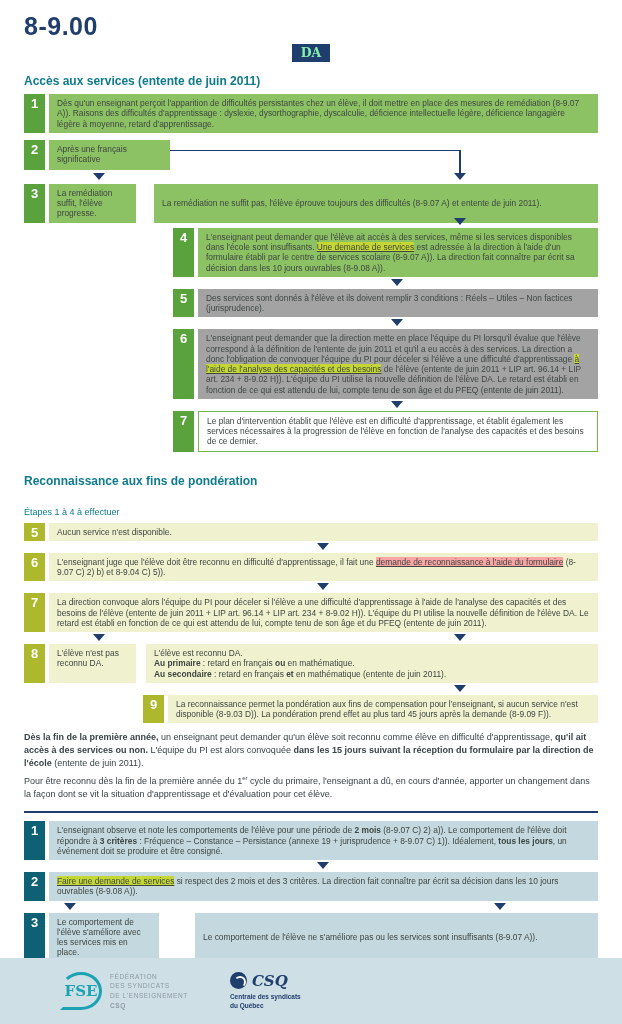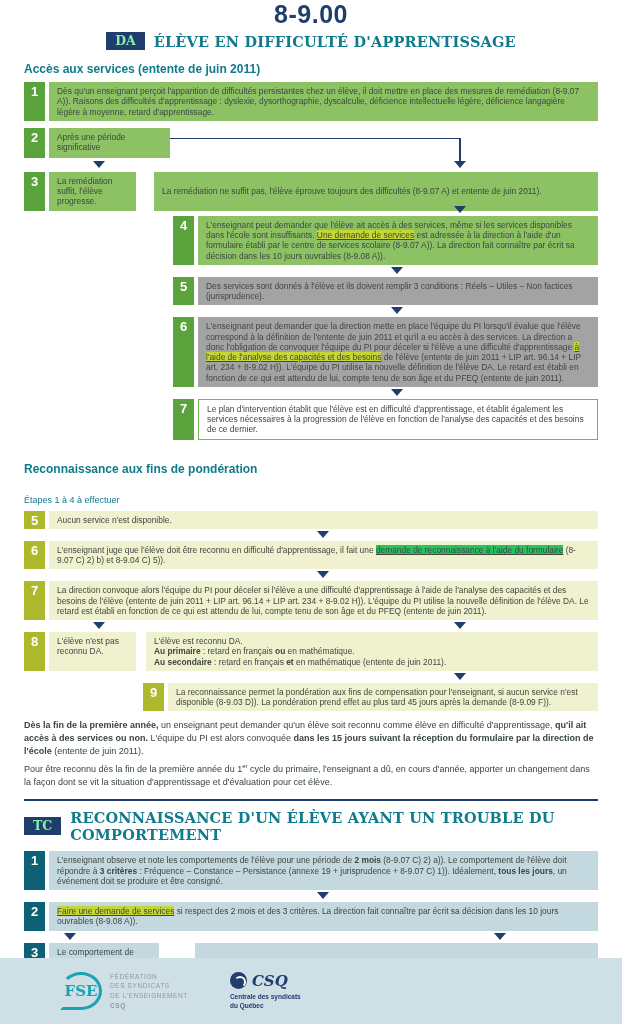--- a/index.html
+++ b/index.html
@@ -1,39 +1,39 @@
 <!DOCTYPE html>
 <html><head>
 <meta charset="utf-8">
 <style>
 *{margin:0;padding:0;box-sizing:border-box}
 html,body{background:#e9e9e9}
 body{font-family:"Liberation Sans",sans-serif;-webkit-font-smoothing:antialiased}
 .page{width:622px;height:1024px;background:#ffffff;position:relative;overflow:hidden;margin:0 auto}
 .content{padding:0 24px}
 
-.doc-code{text-align:center;font-size:25px;font-weight:bold;color:#1f3d6d;letter-spacing:.5px;}
+.doc-code{font-size:25px;font-weight:bold;color:#1f3d6d;letter-spacing:.5px;padding-top:12px}
 .sec-title-row{display:flex;justify-content:center;align-items:center;gap:9px;margin-top:3px}
 .tag{background:#1f3d6d;color:#86efac;font-family:"DejaVu Serif",serif;font-weight:bold;font-size:12.5px;padding:1px 9px 2px}
 .sec-title{color:#0f7b8c;font-family:"DejaVu Serif",serif;font-weight:bold;font-size:14.5px;letter-spacing:.2px}
 .sub-heading{color:#0f7b8c;font-weight:bold;font-size:12px;margin-top:12px}
 .sub-heading2{color:#0f7b8c;font-size:9px;margin-top:19px}
 
 .frow{display:flex;align-items:stretch;gap:4px}
 .badge{flex:0 0 21px;display:flex;justify-content:center;color:#fff;font-weight:bold;font-size:13px;padding-top:2px}
 .bg-green{background:#5aa23c}.bg-olive{background:#aeb82c}.bg-teal{background:#0e6175}
 .fb{font-size:8.4px;line-height:1.22;color:#3f4741;padding:4px 8px;flex:1}
 .gmid{background:#8cc164}
 .glight{background:#a3a3a3}
 .ylight{background:#f0f1cf}
 .tclight{background:#c4d8df}
 .wgreen{background:#fff;border:1.5px solid #74b74a}
 .vcenter{display:flex;align-items:center}
 .hl-g{background:#c5d735;text-decoration:underline;cursor:pointer}
-.hl-y{background:#22c55e;text-decoration:underline;cursor:pointer}
+.hl-y{background:#fca5a5;text-decoration:underline;cursor:pointer}
 .fb b,.para b,.note-body b{color:inherit}
 
 .arrow{width:0;height:0;border-left:6px solid transparent;border-right:6px solid transparent;border-top:7px solid #1f3d6d}
 .arrowrow{height:10px;position:relative;margin:1px 0}
 .arrowrow .arrow{position:absolute;top:1px}
 .rel{position:relative}
 .cline{position:absolute;background:#1f3d6d}
 
 .para{font-size:9px;line-height:1.45;color:#3a4448;margin-top:8px}
 .divider{height:2px;background:#1f3d6d;margin-top:10px}
@@ -62,34 +62,33 @@
 </style>
 </head>
 <body>
 
 <div class="page">
   <div class="content">
 
     <div class="doc-code">8-9.00</div>
     <div class="sec-title-row">
       <span class="tag">DA</span>
-      <span class="sec-title">ÉLÈVE EN DIFFICULTÉ D'APPRENTISSAGE</span>
     </div>
 
     <div class="sub-heading">Accès aux services (entente de juin 2011)</div>
 
     <div class="frow" style="margin-top:6px">
       <div class="badge bg-green">1</div>
       <div class="fb gmid">Dès qu'un enseignant perçoit l'apparition de difficultés persistantes chez un élève, il doit mettre en place des mesures de remédiation (8-9.07 A)). Raisons des difficultés d'apprentissage : dyslexie, dysorthographie, dyscalculie, déficience intellectuelle légère, déficience langagière légère à moyenne, retard d'apprentissage.</div>
     </div>
 
     <div class="rel" style="height:76px;margin-top:7px">
       <div class="frow" style="position:absolute;left:0;top:0;width:146px">
         <div class="badge bg-green">2</div>
-        <div class="fb gmid" style="height:30px">Après une période significative</div>
+        <div class="fb gmid" style="height:30px">Après une français significative</div>
       </div>
       <div class="cline" style="left:146px;top:10px;width:290px;height:1.5px"></div>
       <div class="cline" style="left:435px;top:10px;width:1.5px;height:24px"></div>
       <div class="arrow" style="position:absolute;left:69px;top:33px"></div>
       <div class="arrow" style="position:absolute;left:430px;top:33px"></div>
       <div class="frow" style="position:absolute;left:0;top:44px;width:100%">
         <div class="badge bg-green">3</div>
         <div class="fb gmid" style="flex:0 0 87px">La remédiation suffit, l'élève progresse.</div>
         <div class="fb gmid vcenter" style="margin-left:14px">La remédiation ne suffit pas, l'élève éprouve toujours des difficultés (8-9.07 A) et entente de juin 2011).</div>
       </div>
@@ -179,24 +178,20 @@
     <div class="frow ind-b9">
       <div class="badge bg-olive">9</div>
       <div class="fb ylight">La reconnaissance permet la pondération aux fins de compensation pour l'enseignant, si aucun service n'est disponible (8-9.03 D)). La pondération prend effet au plus tard 45 jours après la demande (8-9.09 F)).</div>
     </div>
 
     <div class="para"><b>Dès la fin de la première année,</b><span> un enseignant peut demander qu'un élève soit reconnu comme élève en difficulté d'apprentissage, </span><b>qu'il ait accès à des services ou non.</b><span> L'équipe du PI est alors convoquée </span><b>dans les 15 jours suivant la réception du formulaire par la direction de l'école</b><span> (entente de juin 2011).</span></div>
     <div class="para" style="margin-top:4px"><span>Pour être reconnu dès la fin de la première année du 1</span><sup>er</sup><span> cycle du primaire, l'enseignant a dû, en cours d'année, apporter un changement dans la façon dont se vit la situation d'apprentissage et d'évaluation pour cet élève.</span></div>
 
     <div class="divider"></div>
 
-    <div class="sec-title-row" style="margin-top:8px">
-      <span class="tag">TC</span>
-      <span class="sec-title">RECONNAISSANCE D'UN ÉLÈVE AYANT UN TROUBLE DU COMPORTEMENT</span>
-    </div>
 
     <div class="frow" style="margin-top:8px">
       <div class="badge bg-teal">1</div>
       <div class="fb tclight"><span>L'enseignant observe et note les comportements de l'élève pour une période de </span><b>2 mois</b><span> (8-9.07 C) 2) a)). Le comportement de l'élève doit répondre à </span><b>3 critères</b><span> : Fréquence – Constance – Persistance (annexe 19 + jurisprudence + 8-9.07 C) 1)). Idéalement, </span><b>tous les jours</b><span>, un événement doit se produire et être consigné.</span></div>
     </div>
 
     <div class="arrowrow">
         <div class="arrow" style="left:293px"></div>
       </div>
 

